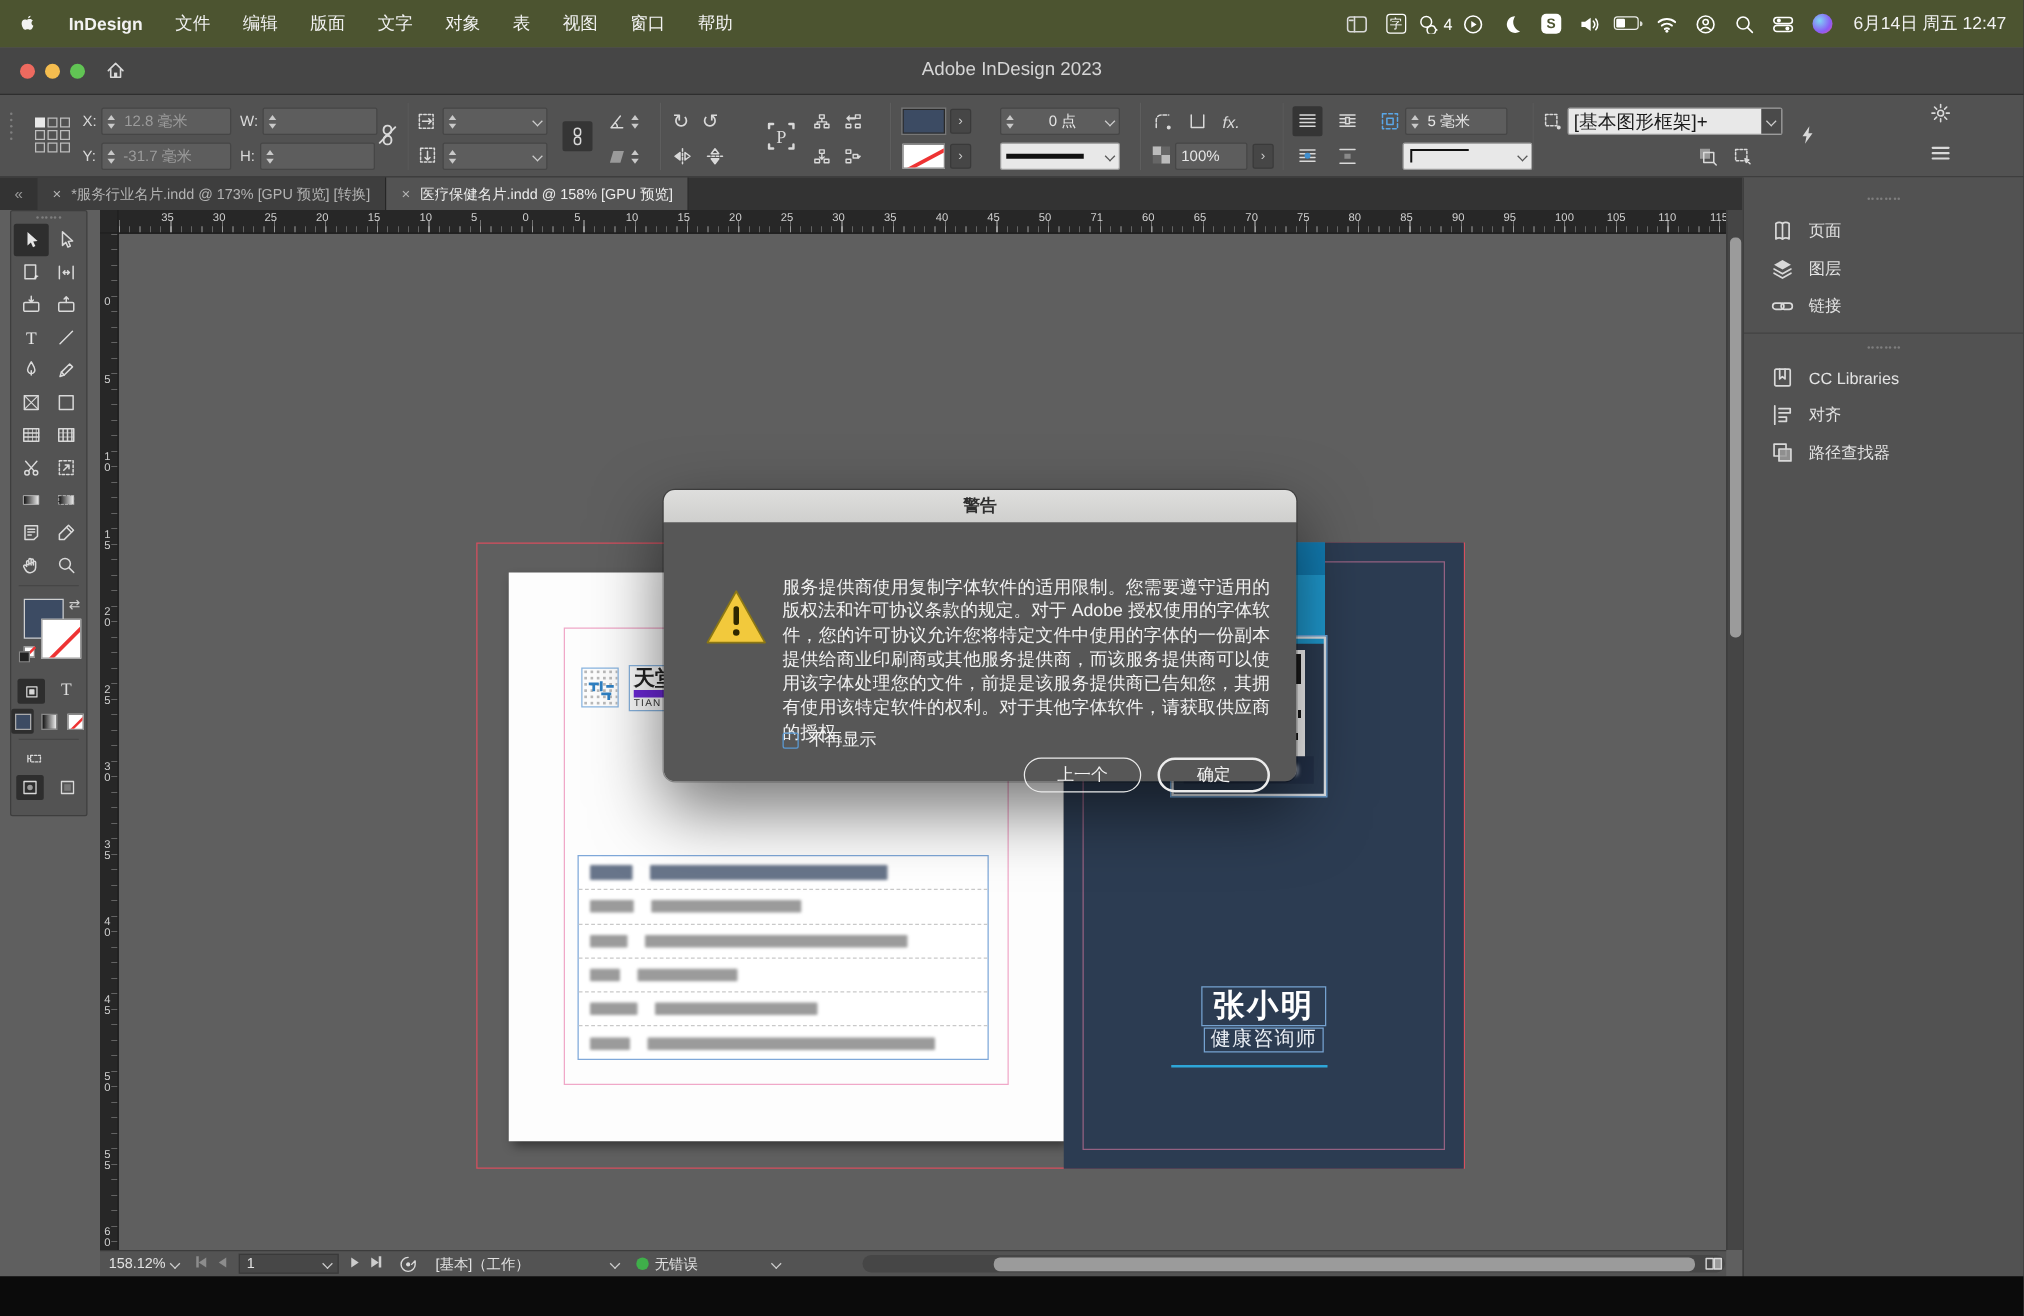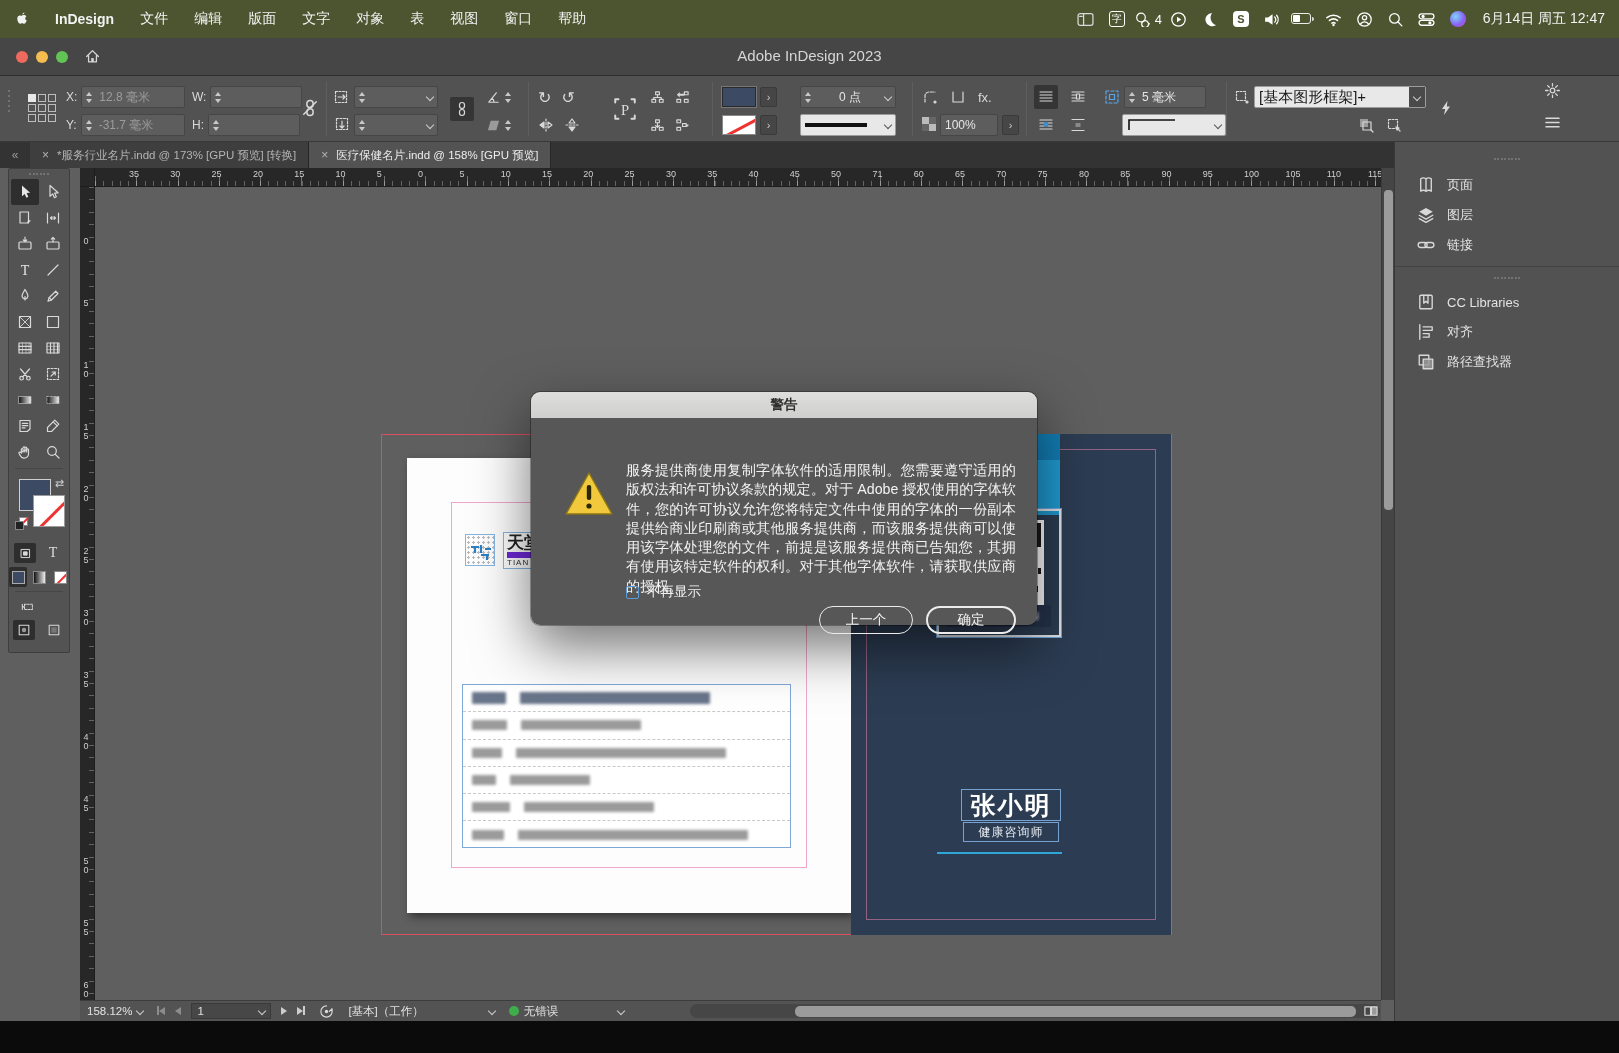--- a/index.html
+++ b/index.html
@@ -104,21 +104,21 @@
   #navy-margin{position:absolute;left:15px;top:15px;width:290px;height:471px;border:1px solid rgba(235,130,170,.55);}
   #cyanbar{position:absolute;left:178px;top:0;width:31px;height:81px;background:#1f9ad0;}
   #cyanbar::after{content:"";position:absolute;left:0;top:0;width:100%;height:26px;background:#127cb2;}
   #qr-frame{position:absolute;left:86px;top:75px;width:124px;height:128px;border:2px solid #dfe3e8;outline:1px solid #6ea7dd;
     display:flex;align-items:flex-start;justify-content:center;padding-top:9px;}
   #qr-dark{position:absolute;left:8px;bottom:8px;width:104px;height:22px;background:#24324a;display:flex;gap:6px;align-items:center;justify-content:center;}
   #qr-dark i{display:block;height:8px;background:#cfd6df;filter:blur(1.5px);border-radius:1px;}
   #name-block{position:absolute;left:110px;top:355px;width:100px;text-align:center;border:1px solid rgba(130,180,230,.85);
     color:#fff;font-size:25px;font-weight:bold;letter-spacing:2px;line-height:30px;}
   #title-block{position:absolute;left:112px;top:388px;width:96px;text-align:center;border:1px solid rgba(130,180,230,.85);
-    color:#e9eef4;font-size:12px;line-height:18px;letter-spacing:1px;}
+    color:#e9eef4;font-size:16px;line-height:18px;letter-spacing:1px;}
   #cyan-underline{position:absolute;left:86px;top:418px;width:125px;height:2px;background:#2ea6d8;}
   
   #vscroll{left:1381px;top:168px;width:13px;height:832px;background:#454545;border-left:1px solid #3a3a3a;z-index:4;}
   #vscroll .thumb{position:absolute;left:2px;top:22px;width:9px;height:320px;background:#9b9b9b;border-radius:4px;}
   #statusbar{left:80px;top:1000px;width:1301px;height:21px;background:#535353;border-top:1px solid #3c3c3c;
     display:flex;align-items:center;font-size:11.5px;color:#e2e2e2;z-index:4;}
   #statusbar .sb{display:flex;align-items:center;gap:5px;padding:0 7px;height:100%;}
   #pagefld{width:80px;height:16px;background:#474747;border:1px solid #3a3a3a;display:flex;align-items:center;
     justify-content:space-between;padding:0 5px;}
   .navg{width:0;height:0;border-top:4.5px solid transparent;border-bottom:4.5px solid transparent;display:inline-block;}
@@ -539,21 +539,21 @@
           <svg class="ic" width="16" height="16" viewBox="0 0 16 16">
             <path d="M3 13V7a4 4 0 0 1 4-4h6" stroke-dasharray="3 1.5"></path>
             <circle cx="13" cy="13" r="1" fill="#d9d9d9"></circle>
           </svg>
         </span>
       <span>
           <svg class="ic" width="16" height="16" viewBox="0 0 16 16">
             <path d="M3 3v10h10V3"></path>
           </svg>
         </span>
-      <span class="glyph" style="font-size:13px;">fx.</span>
+      <span class="glyph" style="font-style:italic;font-size:13px;">fx.</span>
     </div>
     <div class="cp-row" style="left:922px;top:37px;">
       <span><svg width="14" height="14" viewBox="0 0 14 14">
             <rect width="7" height="7" fill="#bbb"></rect>
             <rect x="7" y="7" width="7" height="7" fill="#bbb"></rect>
             <rect x="7" width="7" height="7" fill="#666"></rect>
             <rect y="7" width="7" height="7" fill="#666"></rect>
           </svg></span>
       <div class="fld" style="width:58px;">
           <span>100%</span>

